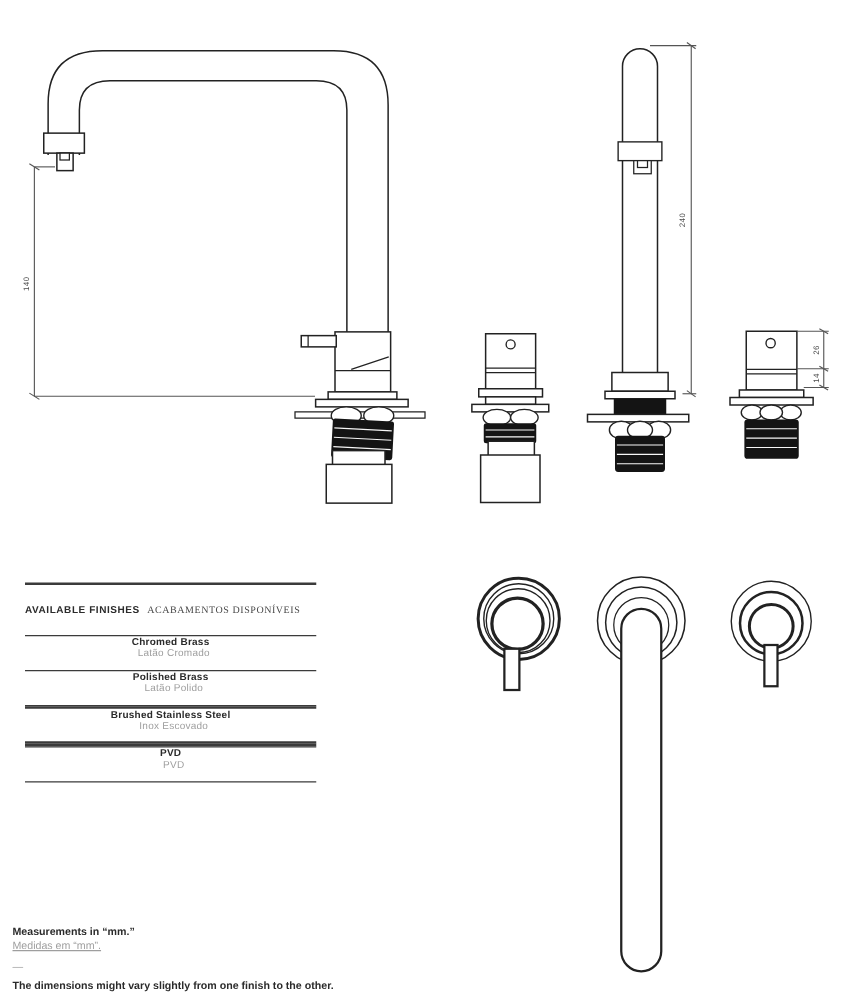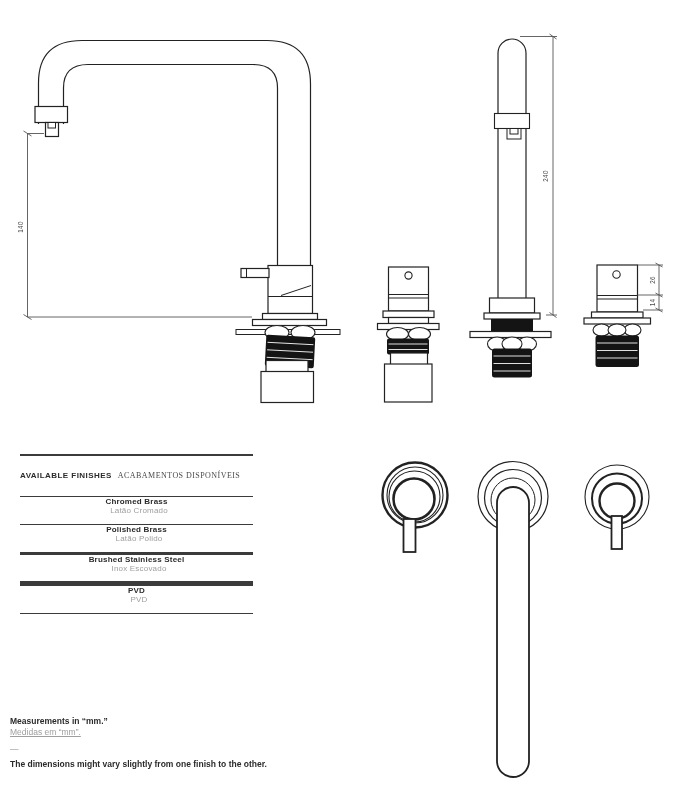--- a/index.html
+++ b/index.html
@@ -6,31 +6,31 @@
   body {
     width:678px; height:800px; position:relative;
     background:#ffffff;
     font-family:"Liberation Sans", sans-serif;
     color:#2b2b2b;
     overflow:hidden;
   }
   .canvas { position:absolute; left:0; top:0; }
 
   
-  .finishes { position:absolute; left:20px; top:454px; width:233px; }
+  .finishes { position:absolute; left:20px; top:466px; width:233px; }
   .rule { height:1.6px; background:#3b3b3b; }
   .t-header { height:40px; display:flex; align-items:center; }
   .t-row { height:26.5px; display:flex; align-items:center;flex-direction:column; }
   .en-b { font-weight:bold; font-size:8px; color:#2b2b2b; letter-spacing:.2px; white-space:nowrap; }
   .pt-g { font-size:8px; color:#9e9e9e; margin-left:5px; letter-spacing:.2px; white-space:nowrap; }
   .hdr-en { font-weight:bold; font-size:8px; letter-spacing:.45px; color:#2b2b2b; white-space:nowrap; }
   .hdr-pt { font-size:8px; letter-spacing:.45px; color:#4a4a4a; margin-left:6px; white-space:nowrap;font-family:Liberation Serif, serif; }
 
   
-  .notes { position:absolute; left:10px; top:716px; width:345px; }
+  .notes { position:absolute; left:10px; top:740px; width:345px; }
   .note-b { font-weight:bold; font-size:8.5px; line-height:11px; color:#2b2b2b; }
   .note-g { font-size:8.5px; line-height:11px; color:#9e9e9e;text-decoration:underline; }
   .note-sep { font-size:8.5px; color:#9e9e9e; margin:6px 0 5px 0; }
 
   
   svg text.dim {
     font-family:"Liberation Sans", sans-serif;
     font-size:6.3px; fill:#4a4a4a; letter-spacing:.3px;
   }
 </style>

